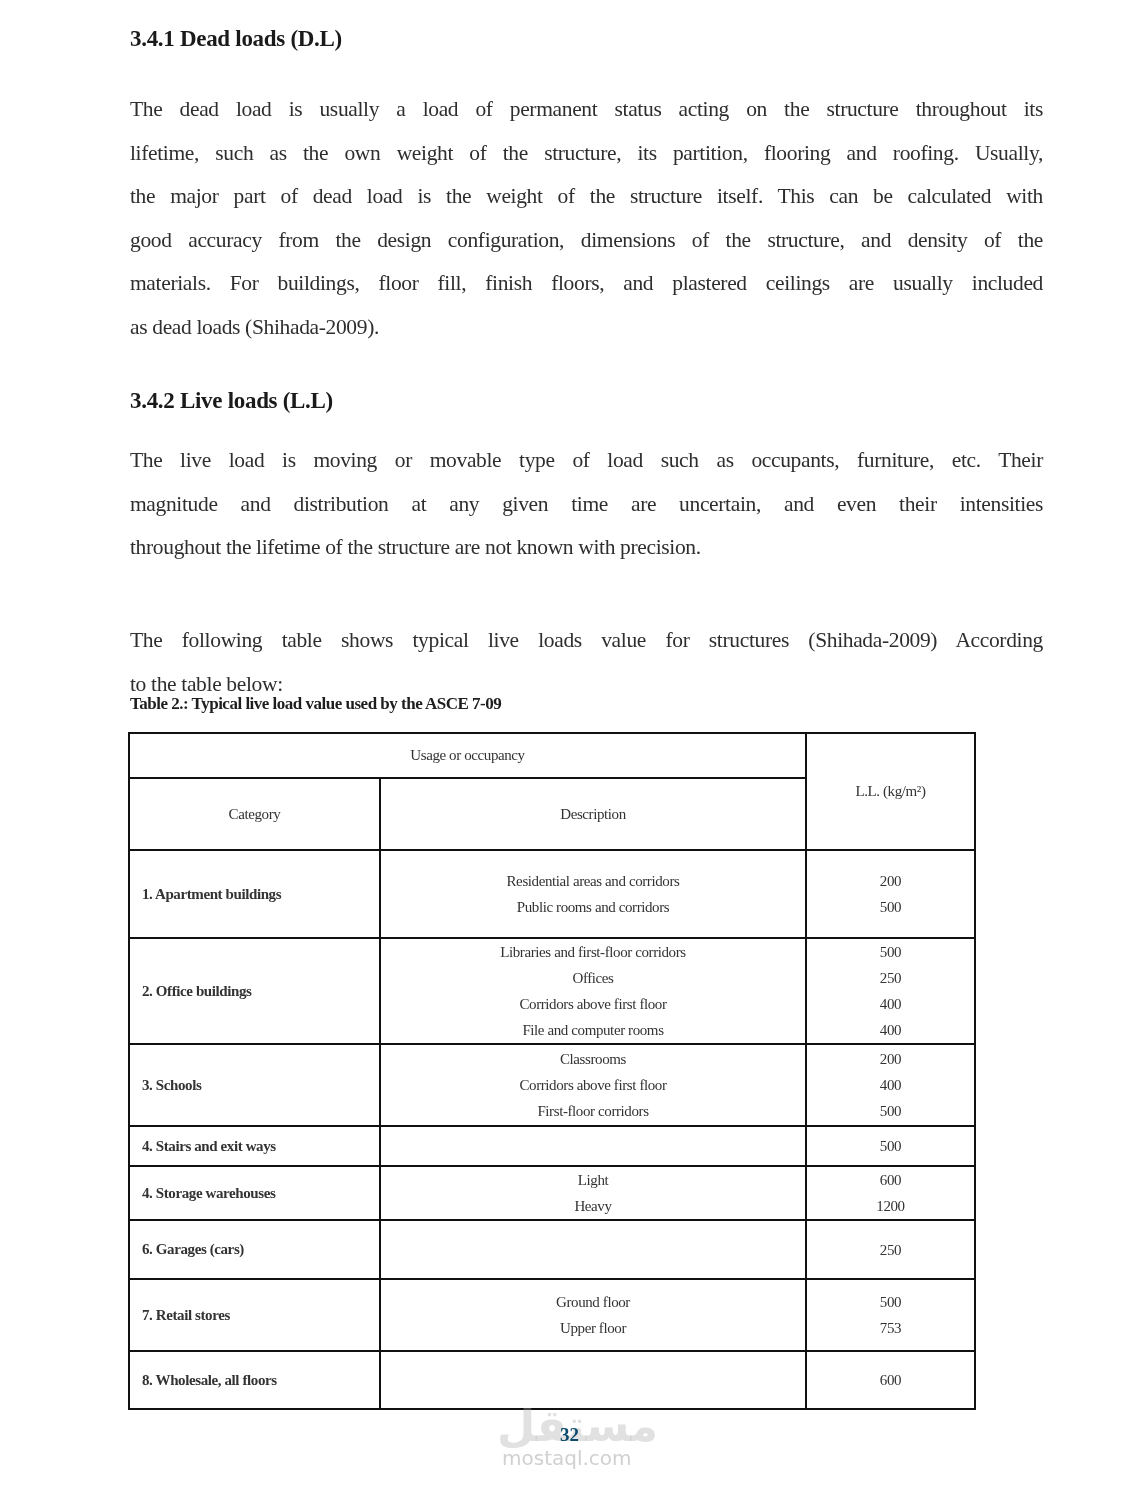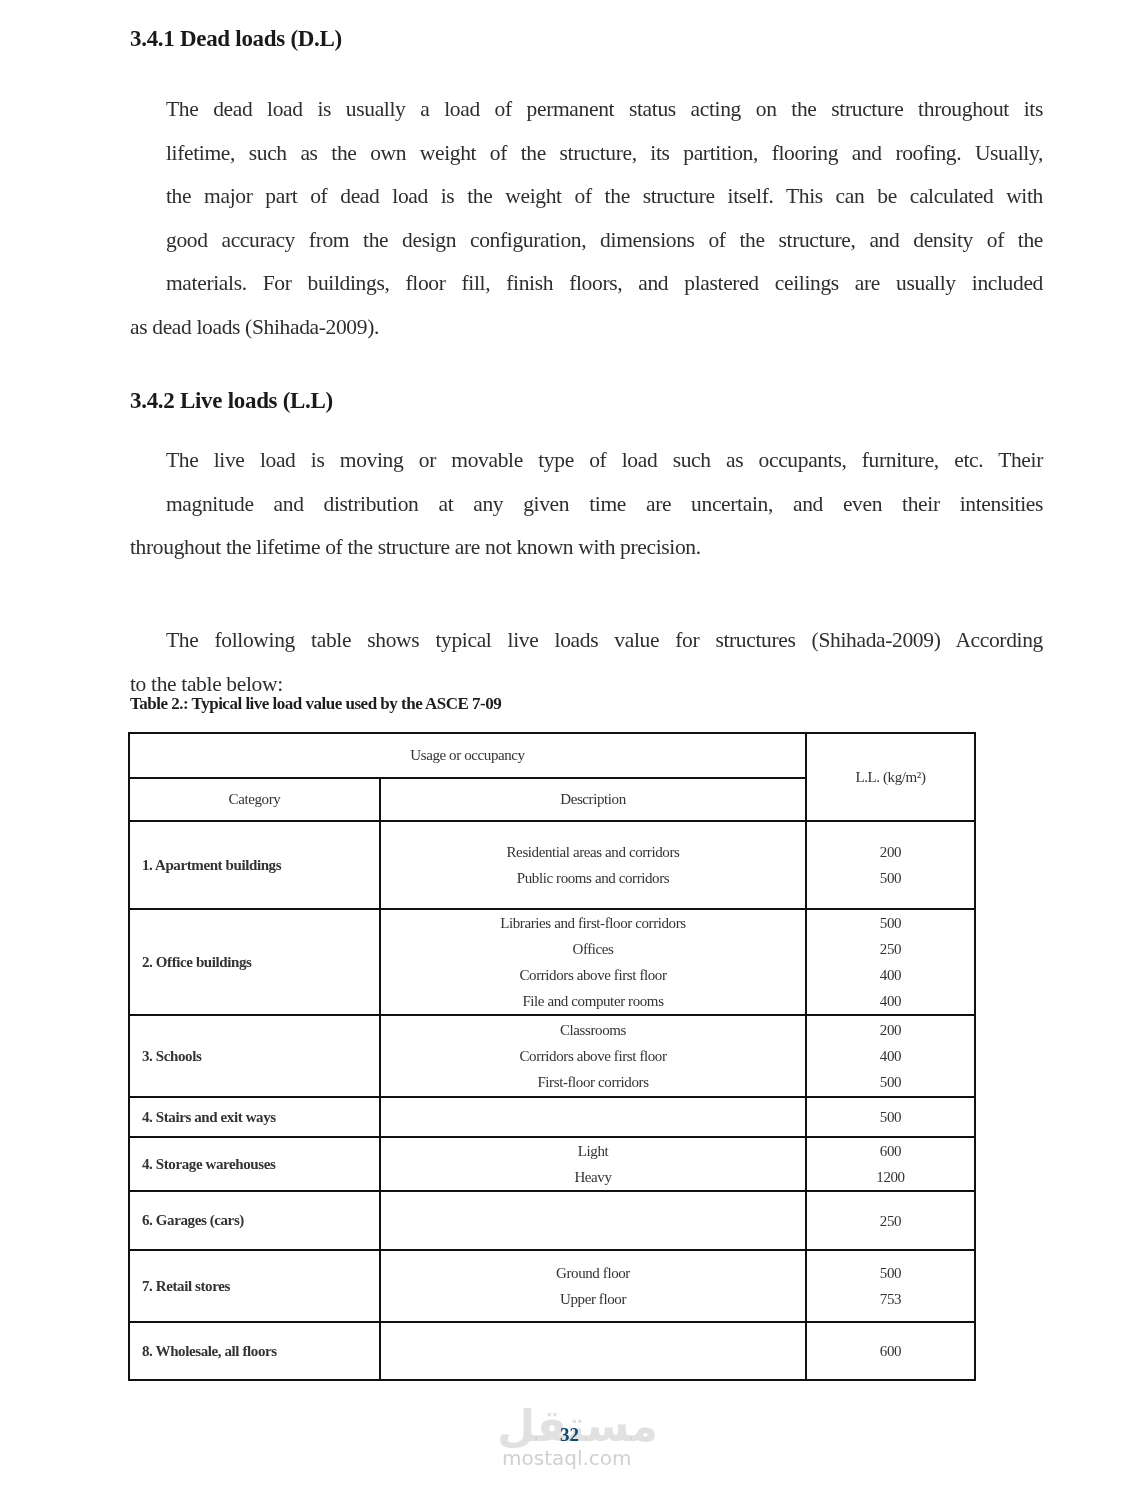--- a/index.html
+++ b/index.html
@@ -2,21 +2,21 @@
 <html><head>
 <meta charset="utf-8">
 <style>
   html, body { margin: 0; padding: 0; background: #ffffff; }
   body { width: 1144px; height: 1500px; position: relative; overflow: hidden;
          font-family: "Liberation Serif", "DejaVu Serif", serif; color: #2b2b2b; }
   .abs { position: absolute; }
   .h { font-weight: bold; font-size: 23px; color: #1a1a1a; letter-spacing: -0.3px; }
   .p { font-size: 21.5px; line-height: 43.5px; text-align: justify; text-align-last: justify; width: 913px; color: #2e2e2e; letter-spacing: -0.35px; }
   .line { display: block; white-space: nowrap; }
-  .line.j { text-align: justify; text-align-last: justify; margin-left: 36px; }
+  .line.j { text-align: justify; text-align-last: justify; }
   .line.l { text-align: left; text-align-last: left; }
   .caption { font-weight: bold; font-size: 17px; color: #1e1e1e; letter-spacing: -0.5px; }
 
   table.ll { position: absolute; left: 128px; top: 732px; border-collapse: collapse;
              font-size: 15px; color: #333; letter-spacing: -0.4px; }
   table.ll td { border: 2.5px solid #111; padding: 0; vertical-align: middle; }
   td.cat { text-align: left; padding-left: 12px !important; font-weight: bold; }
   td.desc, td.val, td.hdr { text-align: center; }
   .stack div { line-height: 26px; }
 
@@ -54,21 +54,21 @@
   <colgroup>
     <col style="width:251px">
     <col style="width:426px">
     <col style="width:169px">
   </colgroup>
   <tbody>
       <tr style="height:45px">
     <td class="hdr" colspan="2">Usage or occupancy</td>
     <td class="hdr" rowspan="2">L.L. (kg/m²)</td>
   </tr>
-  <tr style="height:43px">
+  <tr style="height:72px">
     <td class="hdr">Category</td>
     <td class="hdr">Description</td>
   </tr>
   </tbody>
     <tbody id="tbody">
       <tr style="height: 88px;">
         <td class="cat">1. Apartment buildings</td>
         <td class="desc stack">
           <div>Residential areas and corridors</div>
           <div>Public rooms and corridors</div>

